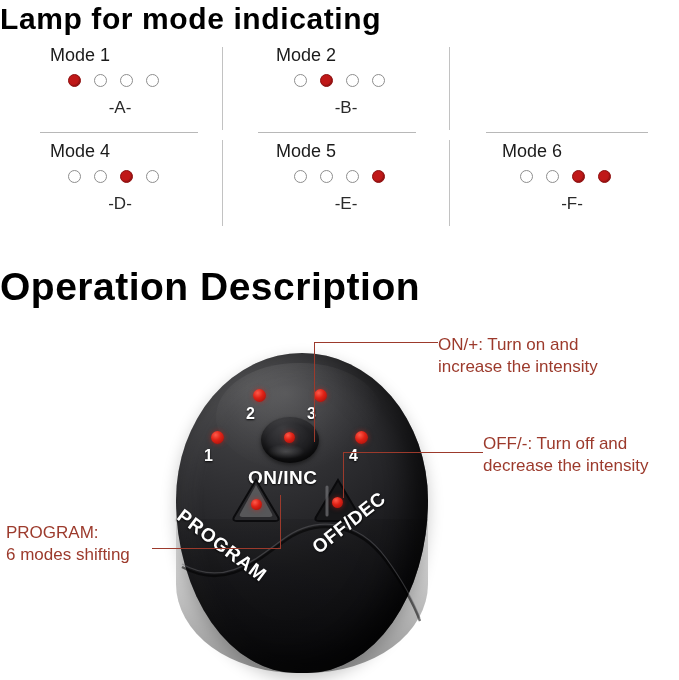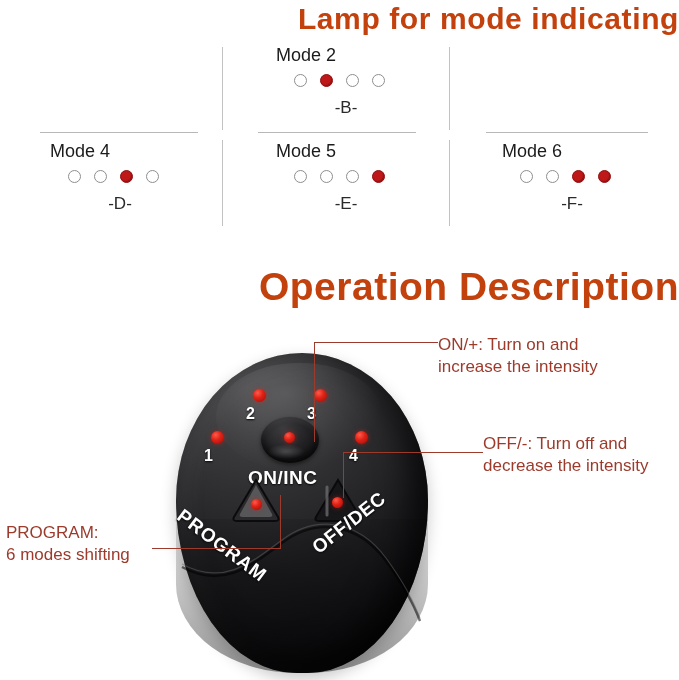--- a/index.html
+++ b/index.html
@@ -14,23 +14,23 @@
     overflow: hidden;
     font-family: "Liberation Sans", sans-serif;
     color: #111;
   }
 
   
   .title {
     position: absolute;
     left: 0;
     width: 679px;
-    text-align: right;
+    text-align: left;
     font-weight: 700;
-    color: #c2410c;
+    color: #000000;
     letter-spacing: 0.2px;
   }
   #title-lamp {
     top: 1px;
     font-size: 30px;
     line-height: 36px;
     letter-spacing: 0.6px;
   }
   #title-operation {
     top: 263px;
@@ -278,20 +278,30 @@
 
   <div class="vdiv a top"></div>
   <div class="vdiv a bot"></div>
   <div class="vdiv b top"></div>
   <div class="vdiv b bot"></div>
 
   <div class="hdiv col0"></div>
   <div class="hdiv col1"></div>
   <div class="hdiv col2"></div>
 
+  <div class="mode-cell row0 col0">
+    <div class="mode-label">Mode 1</div>
+    <div class="lamp-row">
+        <div class="lamp on"></div>
+        <div class="lamp off"></div>
+        <div class="lamp off"></div>
+        <div class="lamp off"></div>
+      </div>
+    <div class="mode-letter">-A-</div>
+  </div>
 
   <div class="mode-cell row0 col1">
     <div class="mode-label">Mode 2</div>
     <div class="lamp-row">
         <div class="lamp off"></div>
         <div class="lamp on"></div>
         <div class="lamp off"></div>
         <div class="lamp off"></div>
       </div>
     <div class="mode-letter">-B-</div>

